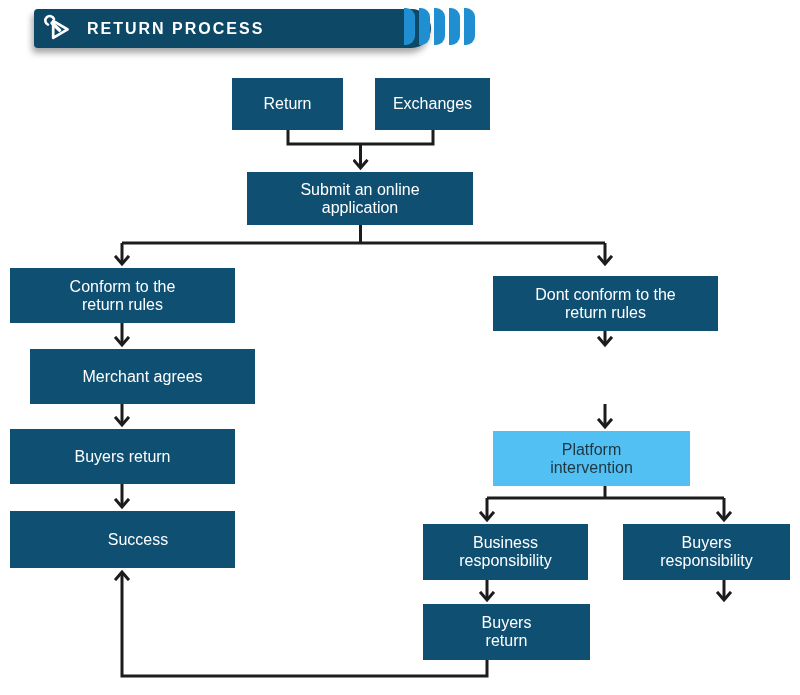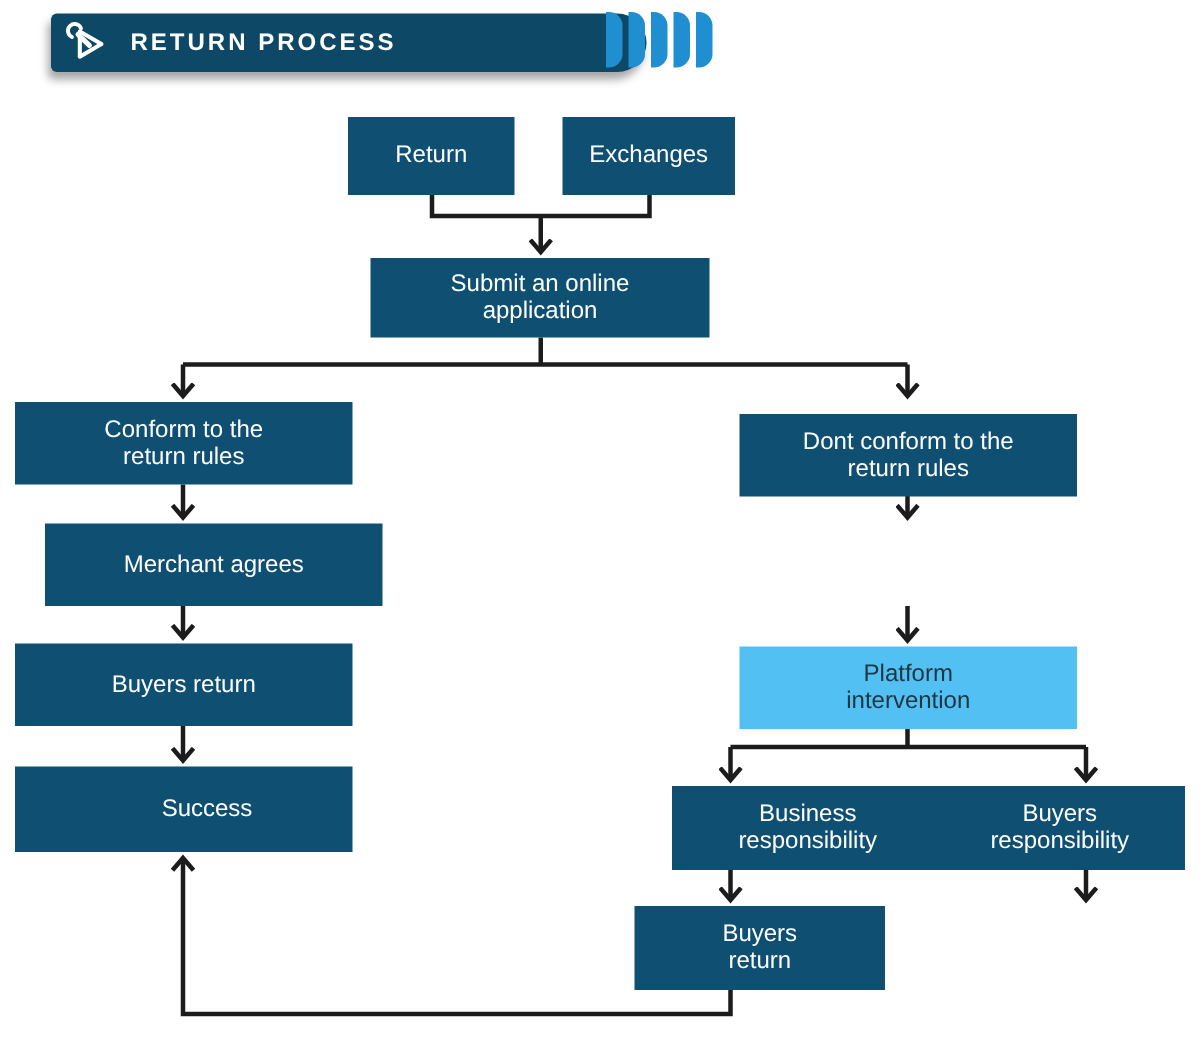--- a/index.html
+++ b/index.html
@@ -131,22 +131,22 @@
   <div class="node" style="left:375px; top:78px;  width:115px; height:52px;">Exchanges</div>
   <div class="node" style="left:247px; top:172px; width:226px; height:53px;">Submit an online
 application</div>
   <div class="node" style="left:10px;  top:268px; width:225px; height:55px;">Conform to the
 return rules</div>
   <div class="node" style="left:10px;  top:349px; width:225px; height:55px;margin-left:20px;">Merchant agrees</div>
   <div class="node" style="left:10px;  top:429px; width:225px; height:55px;">Buyers return</div>
   <div class="node" style="left:10px;  top:511px; width:225px; height:57px;padding-left:35px;">Success</div>
   <div class="node" style="left:493px; top:276px; width:225px; height:55px;">Dont conform to the
 return rules</div>
-  <div class="node highlight" style="left:493px; top:431px; width:225px; height:55px;">Platform
+  <div class="node highlight" style="left:493px; top:431px; width:197px; height:55px;">Platform
 intervention</div>
-  <div class="node" style="left:448px; top:524px; width:181px; height:56px;">Business
+  <div class="node" style="left:423px; top:524px; width:165px; height:56px;">Business
 responsibility</div>
   <div class="node" style="left:623px; top:524px; width:167px; height:56px;">Buyers
 responsibility</div>
   <div class="node" style="left:423px; top:604px; width:167px; height:56px;">Buyers
 return</div>
 
 </div>
 
 </body></html>

